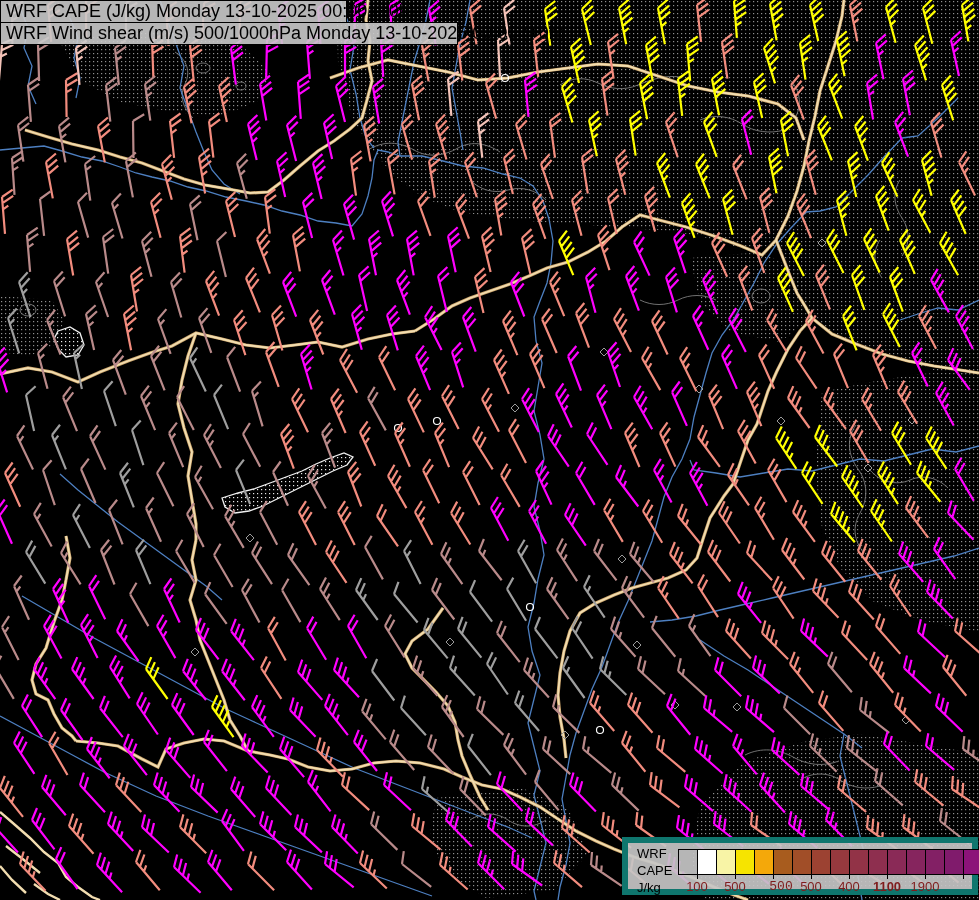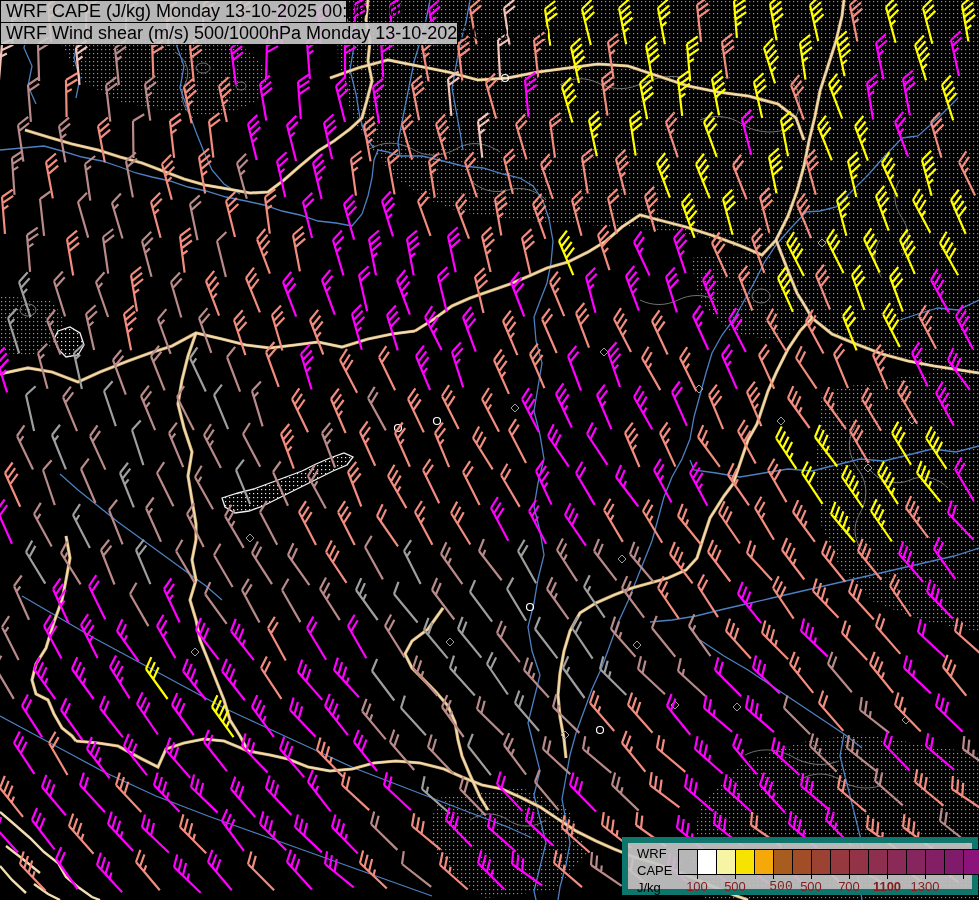--- a/index.html
+++ b/index.html
@@ -190,22 +190,22 @@
     <div id="legend-ticks">
         <div class="legend-tick" style="left: 69px;"></div>
         <div class="legend-tick-label" style="left: 69px;">100</div>
         <div class="legend-tick" style="left: 107px;"></div>
         <div class="legend-tick-label" style="left: 107px;">500</div>
         <div class="legend-tick" style="left: 145px;"></div>
         <div class="legend-tick-label" style="left: 153px; font-family: Liberation Mono, monospace;">500</div>
         <div class="legend-tick" style="left: 183px;"></div>
         <div class="legend-tick-label" style="left: 183px;">500</div>
         <div class="legend-tick" style="left: 221px;"></div>
-        <div class="legend-tick-label" style="left: 221px;">700</div>
+        <div class="legend-tick-label" style="left: 221px;">400</div>
         <div class="legend-tick" style="left: 259px;"></div>
         <div class="legend-tick-label" style="left: 259px; font-weight: bold;">1100</div>
         <div class="legend-tick" style="left: 297px;"></div>
-        <div class="legend-tick-label" style="left: 297px;">1300</div>
+        <div class="legend-tick-label" style="left: 297px;">1900</div>
         <div class="legend-tick" style="left: 335px;"></div>
         <div class="legend-tick-label" style="left: 335px; margin-left: 24px;">1500</div>
       </div>
   </div>
 </div>
 
 </body></html>

